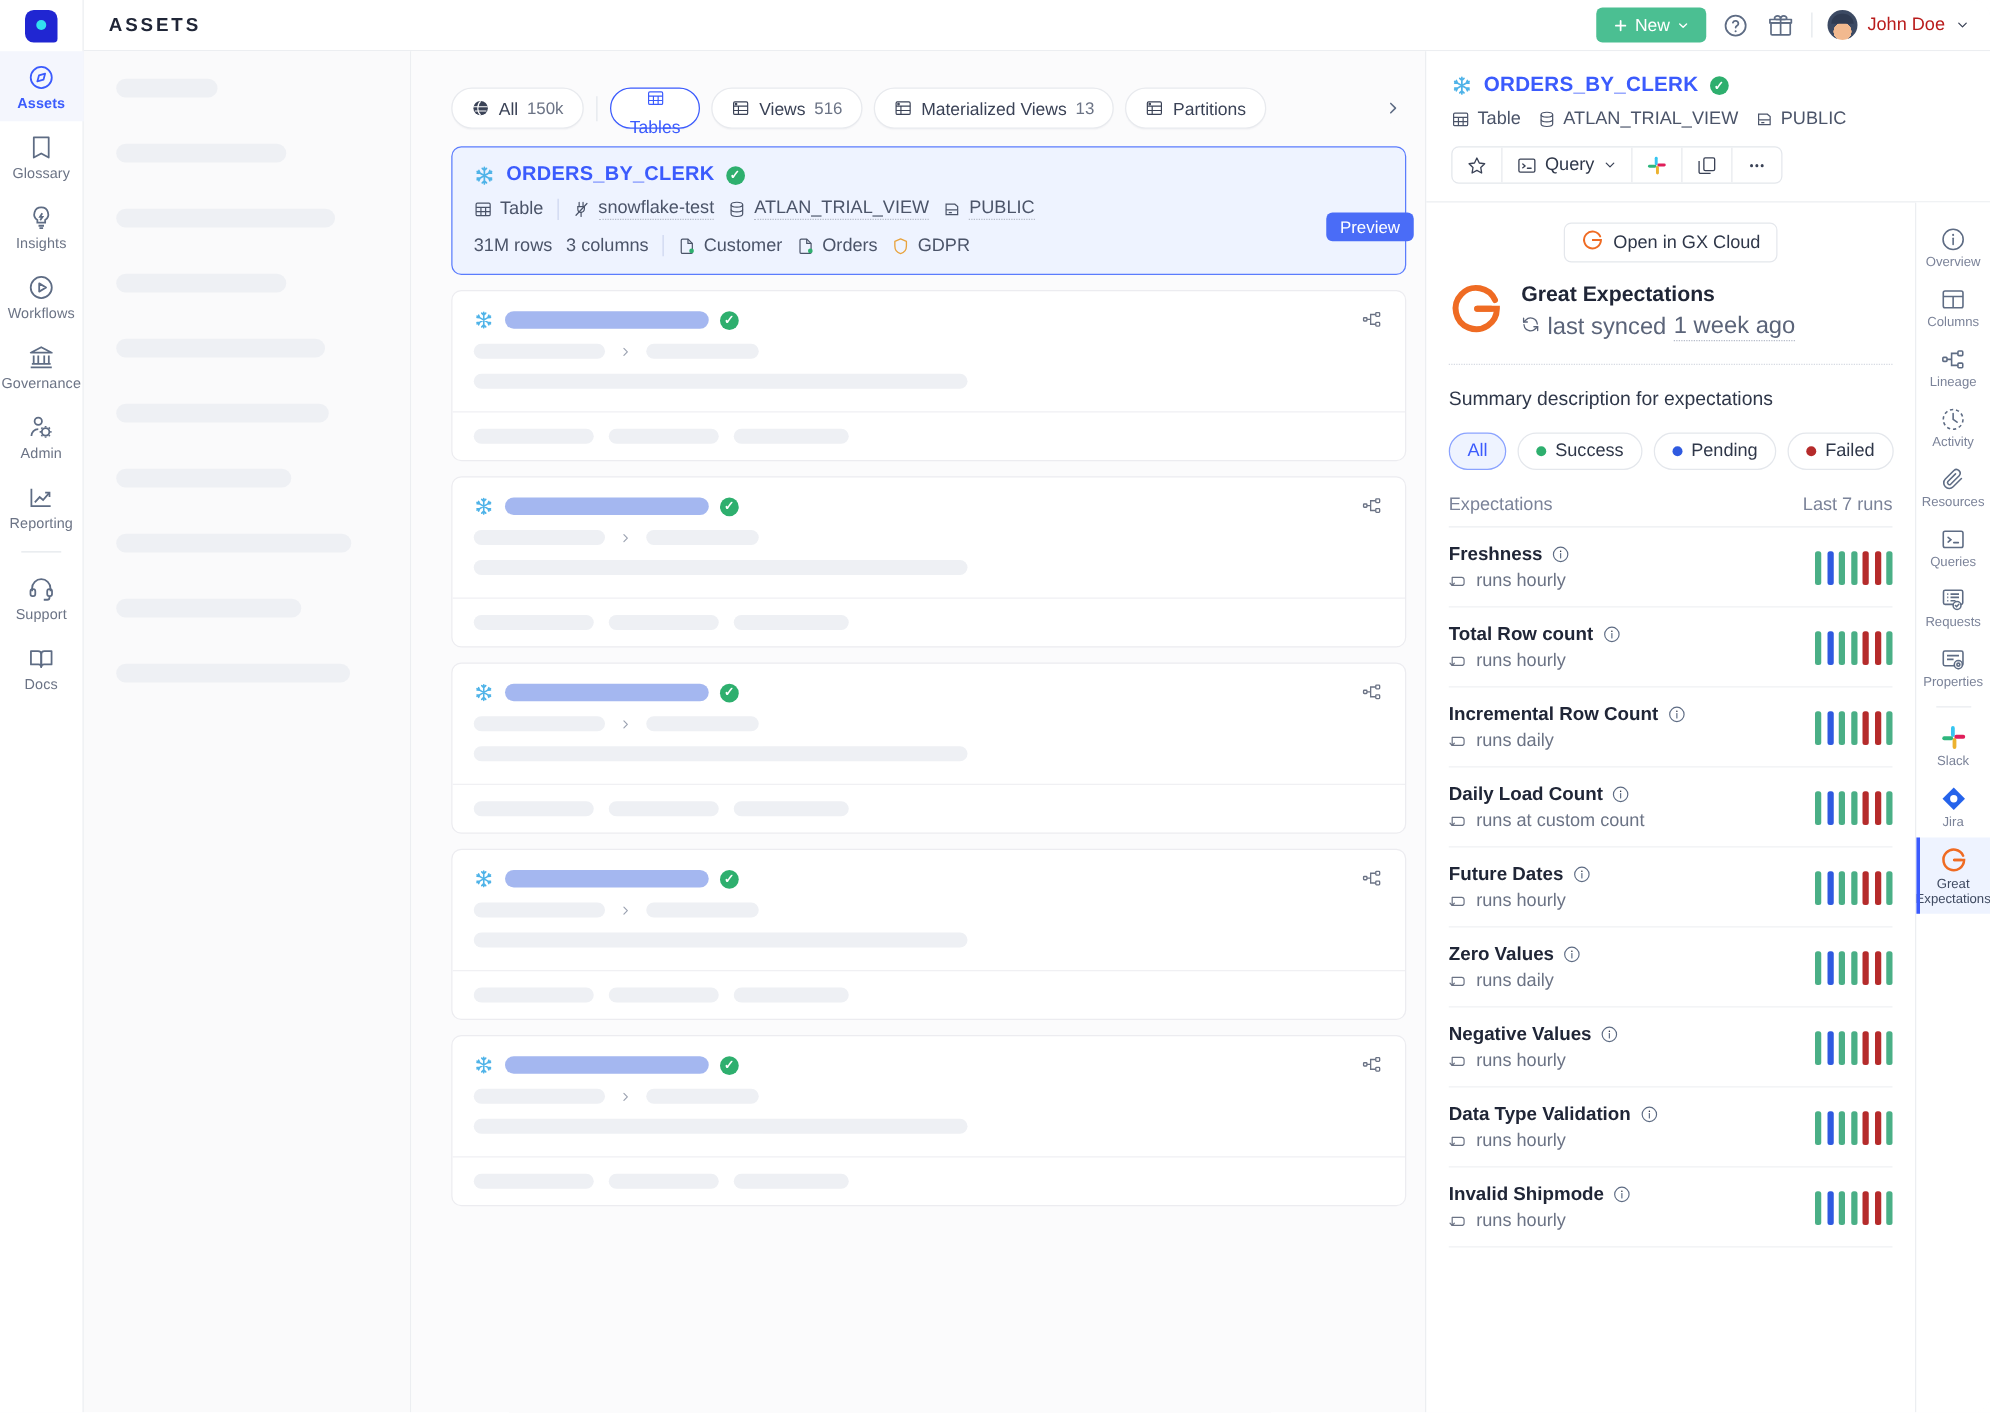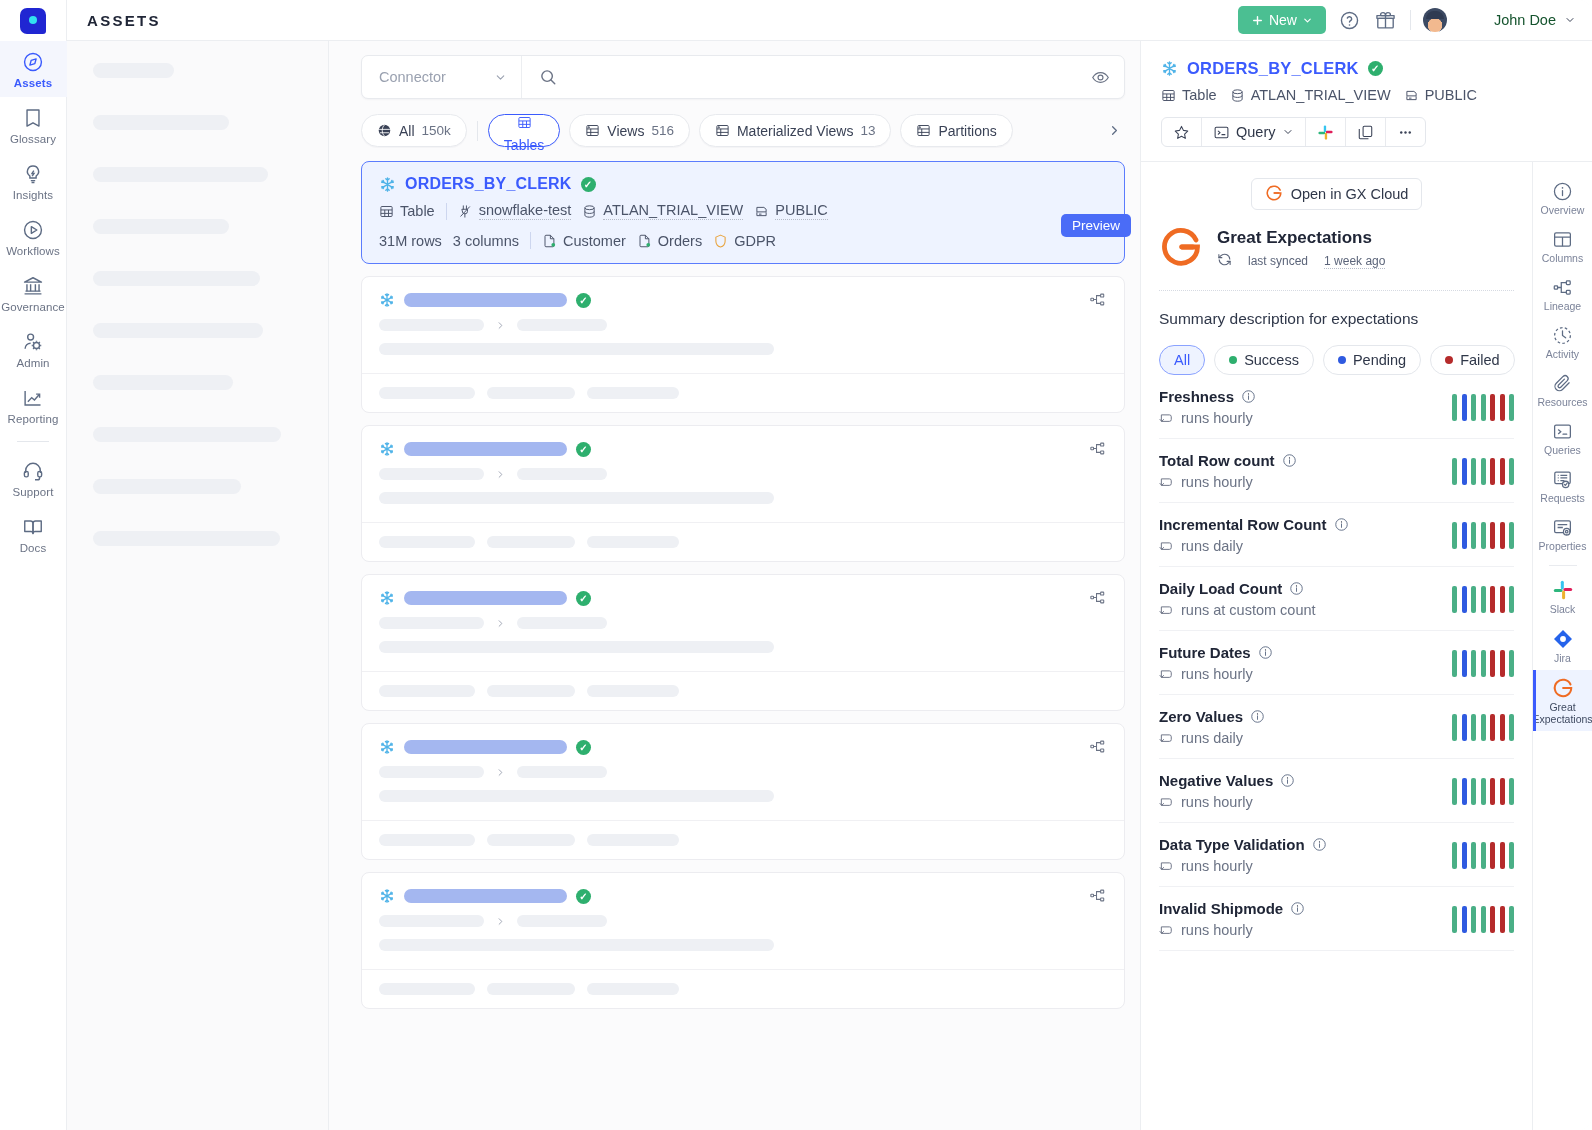--- a/index.html
+++ b/index.html
@@ -112,21 +112,21 @@
   .avatar {
     width: 24px; height: 24px; border-radius: 50%;
     background: radial-gradient(circle at 50% 72%, #f2b98f 0 34%, #3c4a63 35% 100%);
     position: relative; overflow: hidden;
   }
   .avatar::after {
     content: ""; position: absolute; left: 3px; top: 3px;
     width: 18px; height: 8px; border-radius: 9px 9px 0 0;
     background: #2f3b52;
   }
-  .user-name { font-size: 14.5px; color: #14532d; margin-left: 39px; }
+  .user-name { font-size: 14.5px; color: #b91c1c; }
 
   
   .body-split { flex: 1; display: flex; min-height: 0; }
 
   
   .tree-pane {
     width: 262px; flex: 0 0 262px;
     background: #fafafb;
     border-right: 1px solid #eceef1;
     padding: 22px 0 0 26px;
@@ -265,22 +265,22 @@
   .rp-content { flex: 1; min-width: 0; padding: 16px 18px 0 18px; overflow: hidden; }
   .gx-open-row { display: flex; justify-content: center; }
   .gx-open {
     border: 1px solid #e4e7ec; border-radius: 6px; background: #fff;
     height: 32px; display: flex; align-items: center; gap: 8px;
     padding: 0 13px; font-size: 14.5px; color: #2f3749; cursor: pointer;
   }
   .gx-head { display: flex; align-items: center; gap: 14px; margin-top: 15px; }
   .gx-name { font-size: 17px; font-weight: bold; color: #202637; }
   .gx-sync {
-    display: flex; align-items: center; gap: 16px;
-    margin-top: 4px; font-size: 12px; color: #5b6479;
+    display: flex; align-items: center; gap: 6px;
+    margin-top: 4px; font-size: 19px; color: #5b6479;
   }
   .gx-sync .dotted { border-bottom: 1px dotted #b6bcc9; }
   .gx-dotted-div {
     border-top: 1px dotted #d6dae2; margin: 17px 0 0 0;
   }
   .gx-summary { font-size: 15.5px; color: #2f3749; margin-top: 19px; }
 
   .filters { display: flex; gap: 9px; margin-top: 17px; }
   .fchip {
     height: 30px; border-radius: 15px; border: 1px solid #e4e7ec;
@@ -494,41 +494,20 @@
         <div class="sk" style="width:167px"></div>
         <div class="sk" style="width:170px"></div>
         <div class="sk" style="width:140px"></div>
         <div class="sk" style="width:188px"></div>
         <div class="sk" style="width:148px"></div>
         <div class="sk" style="width:187px"></div>
       </div>
 
       <div class="center-pane">
 
-        <div class="searchbar">
-          <div class="connector-sel">
-            <span>Connector</span>
-            <svg width="13" height="13" viewBox="0 0 24 24" fill="none" stroke="#9aa1b0" stroke-width="2" stroke-linecap="round" stroke-linejoin="round">
-                <path d="M6 9l6 6 6-6"></path>
-              </svg>
-          </div>
-          <div class="search-ico">
-            <svg width="18" height="18" viewBox="0 0 24 24" fill="none" stroke="currentColor" stroke-width="1.9" stroke-linecap="round">
-                <circle cx="10.8" cy="10.8" r="7"></circle>
-                <path d="M16 16l5 5"></path>
-              </svg>
-          </div>
-          <input class="search-input" value="" placeholder="" style="">
-          <div class="eye-btn">
-            <svg width="19" height="19" viewBox="0 0 24 24" fill="none" stroke="currentColor" stroke-width="1.5">
-                <path d="M2.2 12S5.8 5.9 12 5.9 21.8 12 21.8 12 18.2 18.1 12 18.1 2.2 12 2.2 12z"></path>
-                <circle cx="12" cy="12" r="3.1"></circle>
-              </svg>
-          </div>
-        </div>
 
         <div class="chiprow" id="chips-slot">
             <div class="chip">
               <span style="display:flex">
                 <svg width="15" height="15" viewBox="0 0 24 24" fill="none" stroke="#3a4256" stroke-width="1.5">
                   <circle cx="12" cy="12" r="9.2" fill="#3a4256" stroke="none"></circle>
                   <path d="M12 3.2c-2.4 2-3.6 5.2-3.6 8.8s1.2 6.8 3.6 8.8" stroke="#fff" stroke-width="1.4" fill="none"></path>
                   <path d="M3.4 10.2h17.2M4.6 15.6h14.8" stroke="#fff" stroke-width="1.4"></path>
                 </svg>
               </span>
@@ -973,20 +952,24 @@
                 <div class="fchip">
                   <span class="fdot" style="background:#2f5ae0"></span>
                   <span>Pending</span>
                 </div>
                 <div class="fchip">
                   <span class="fdot" style="background:#b52b2b"></span>
                   <span>Failed</span>
                 </div>
               </div>
 
+            <div class="exp-head">
+              <span>Expectations</span>
+              <span>Last 7 runs</span>
+            </div>
 
             <div id="exp-rows-slot">
                 <div class="exp-row">
                   <div>
                     <div class="exp-name">
                       <span>Freshness</span>
                       <span style="display:flex">
                         <svg width="15" height="15" viewBox="0 0 24 24" fill="none" stroke="#5e6c84" stroke-width="1.5">
                           <circle cx="12" cy="12" r="9.2"></circle>
                           <path d="M12 11v5.6" stroke-linecap="round"></path>

